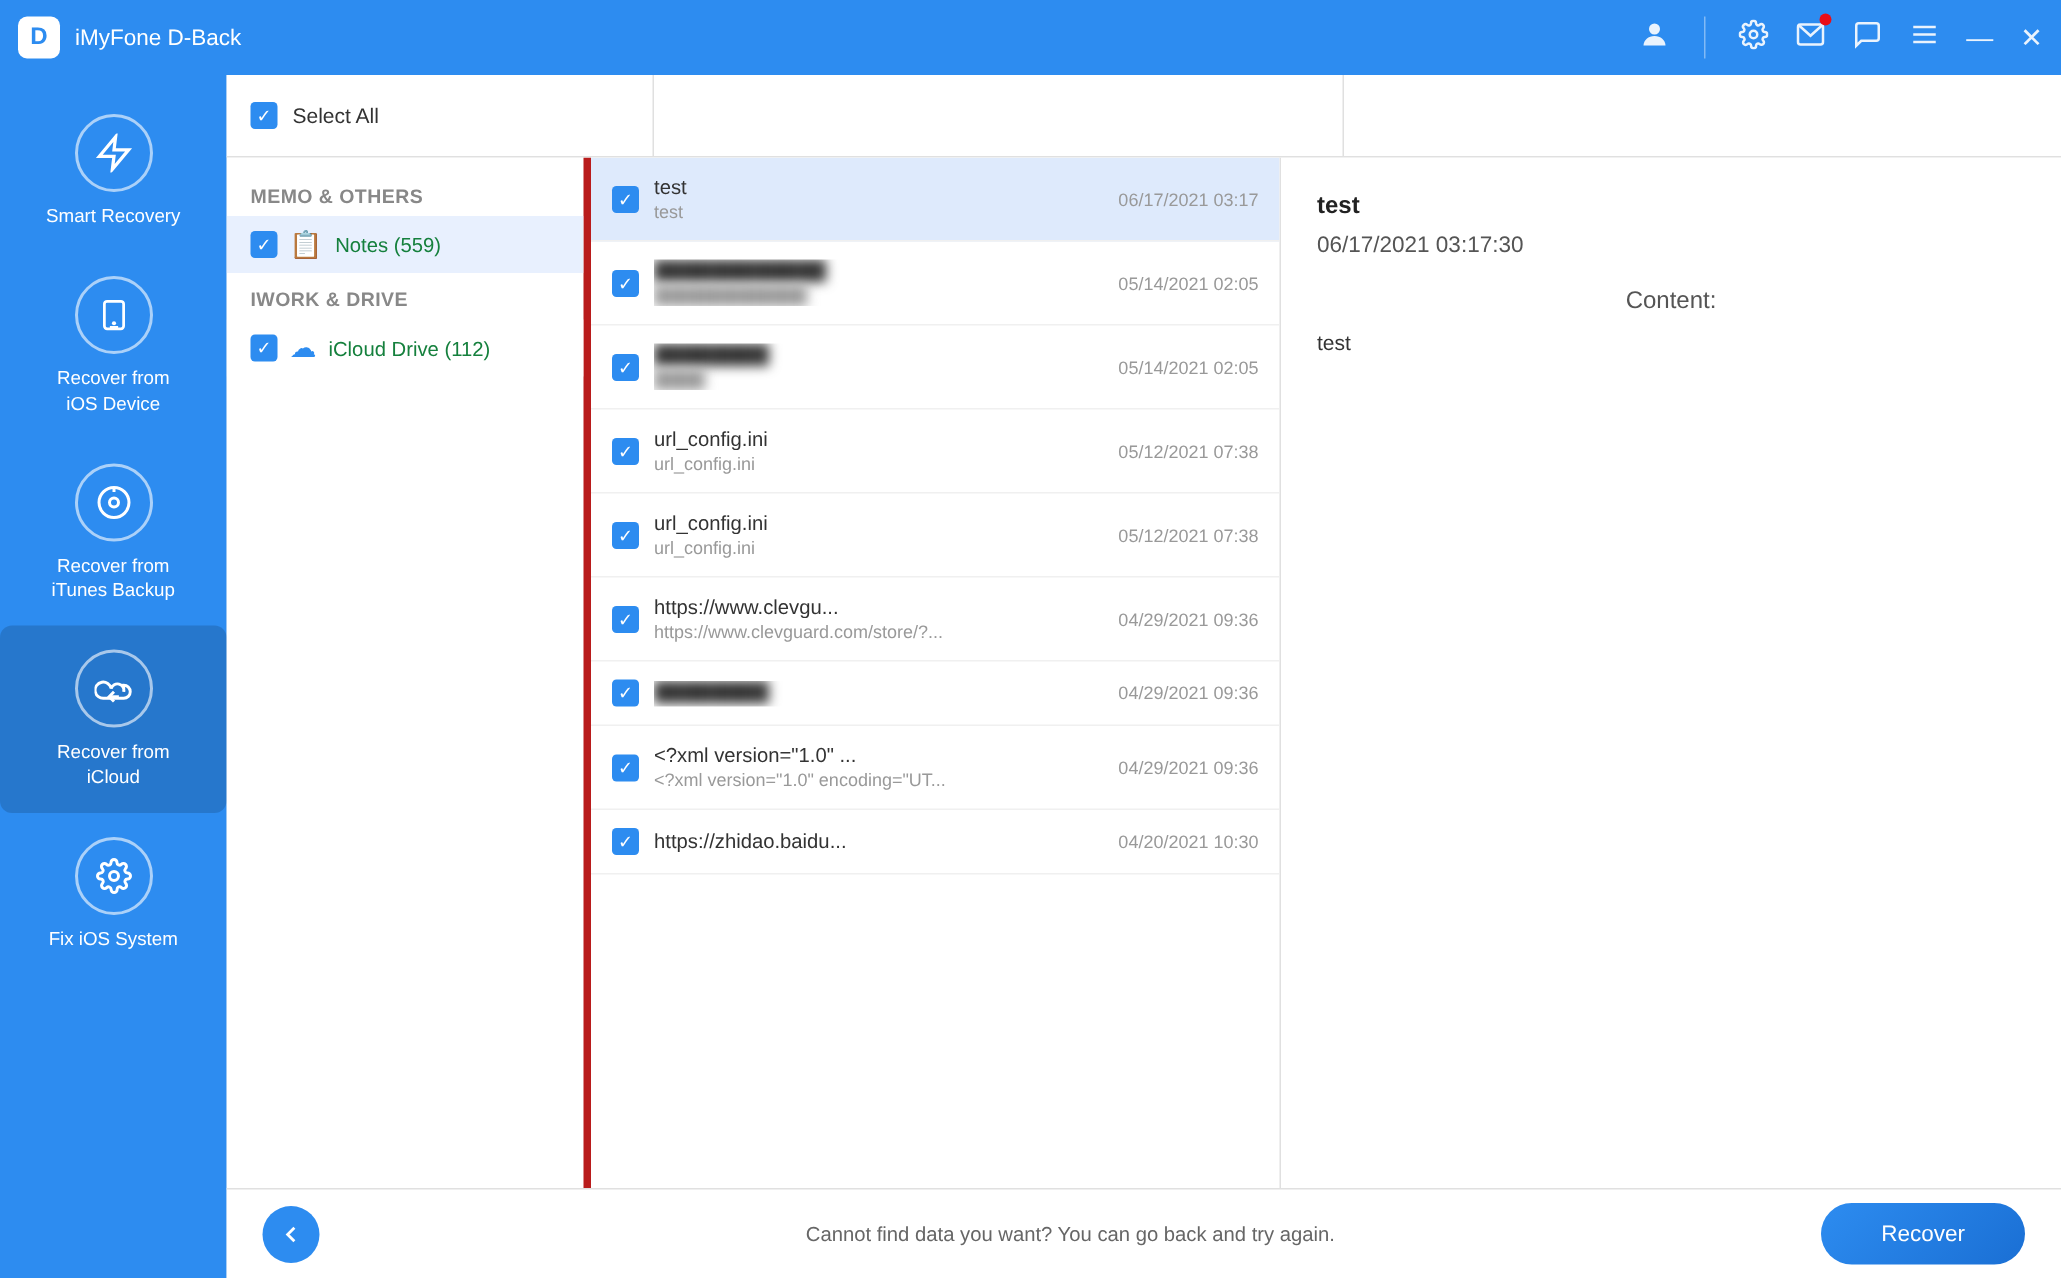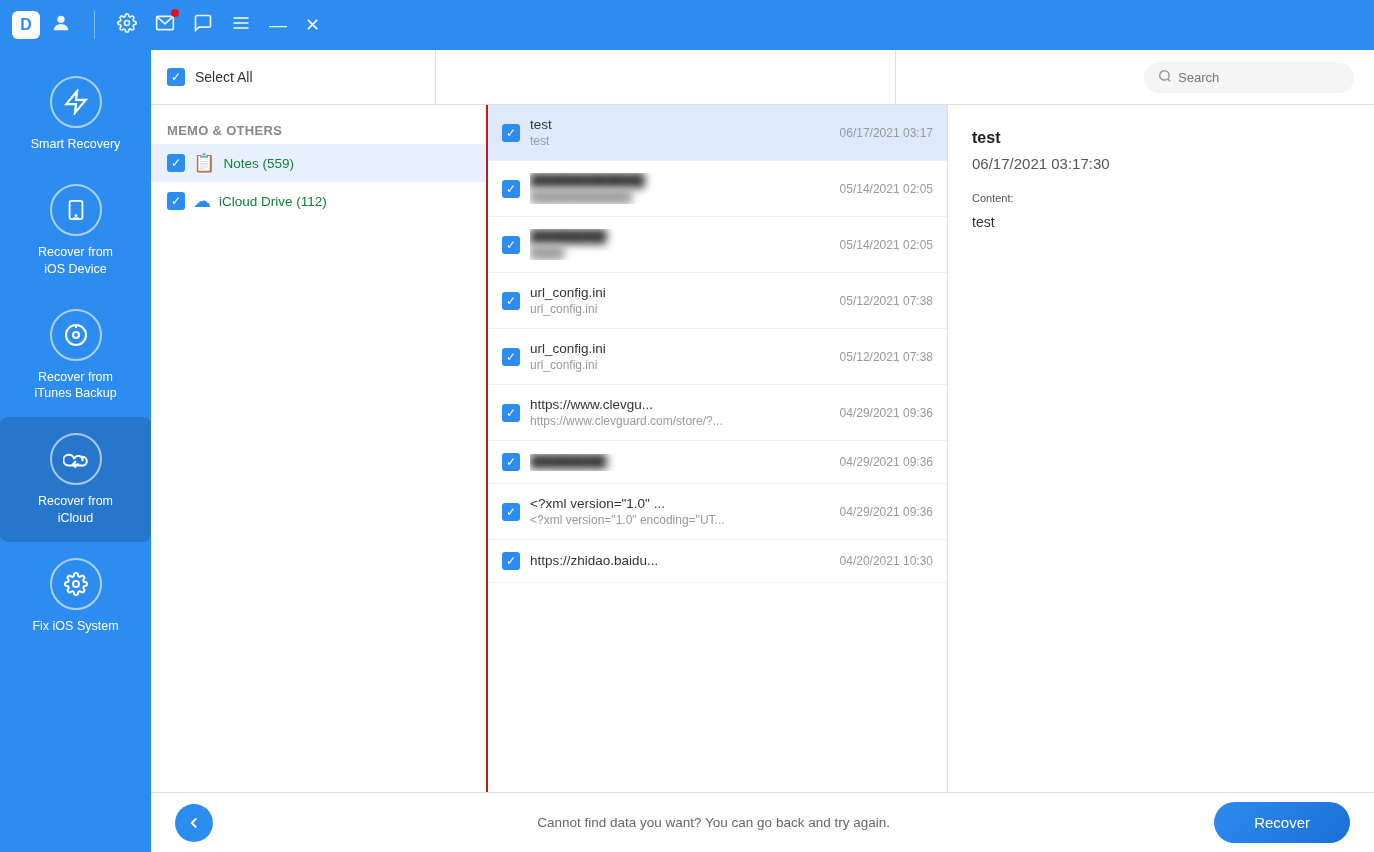--- a/index.html
+++ b/index.html
@@ -107,23 +107,23 @@
     
     .content-area {
       flex: 1;
       display: flex;
       flex-direction: column;
       overflow: hidden;
     }
 
     
     .left-panel {
-      width: 337px;
-      background: white;
-      border-right: 2px solid #b91c1c;
+      width: 243px;
+      background: white;
+      border-right: 5px solid #b91c1c;
       flex-shrink: 0;
       display: flex;
       flex-direction: column;
     }
     .checkbox {
       width: 18px; height: 18px;
       background: #2d8cf0;
       border-radius: 3px;
       display: flex; align-items: center; justify-content: center;
       color: white;
@@ -251,23 +251,24 @@
       font-weight: 600;
       color: #222;
       margin-bottom: 8px;
     }
     .preview-date {
       font-size: 15px;
       color: #555;
       margin-bottom: 20px;
     }
     .preview-content-label {
-      font-size: 11px;
+      font-size: 16px;
       color: #555;
       margin-bottom: 10px;
+      text-align: center;
     }
     .preview-content-text {
       font-size: 14px;
       color: #333;
     }
 
     
     .footer {
       background: white;
       border-top: 1px solid #e0e0e0;
@@ -340,20 +341,21 @@
       border-radius: 20px;
       padding: 7px 14px;
       width: 210px;
     }
   </style>
 </head>
 <body>
 
 <div class="title-bar">
   <div class="title-bar-logo">D</div>
+  <span class="title-bar-title">iMyFone D-Back</span>
   <div class="title-bar-icons">
     <span class="title-bar-icon">
       <svg width="22" height="22" viewBox="0 0 24 24" fill="white">
           <circle cx="12" cy="8" r="4"></circle>
           <path d="M4 20c0-4 3.6-7 8-7s8 3 8 7" fill="white"></path>
         </svg>
     </span>
     <div class="separator-v"></div>
     <span class="title-bar-icon">
       <svg width="20" height="20" viewBox="0 0 24 24" fill="none" stroke="white" stroke-width="2">
@@ -438,43 +440,33 @@
   </div>
 
   <div class="content-area">
 
     <div class="top-row">
       <div class="top-left">
         <div class="checkbox">✓</div>
         <span class="select-all-label">Select All</span>
       </div>
       <div class="top-middle"></div>
-      <div class="top-right">
-        <div class="search-container">
-          <span class="search-icon">
-            <svg width="14" height="14" viewBox="0 0 24 24" fill="none" stroke="#999" stroke-width="2.5">
-                <circle cx="11" cy="11" r="8"></circle>
-                <line x1="21" y1="21" x2="16.65" y2="16.65"></line>
-              </svg>
-          </span>
-          <input class="search-input" type="text" placeholder="Search" style="">
-        </div>
-      </div>
     </div>
 
     <div style="display:flex; flex:1; overflow:hidden;">
 
       <div class="left-panel">
         <div class="tree-content">
           <div class="group-header">Memo &amp; Others</div>
           <div class="tree-item selected">
             <div class="checkbox" style="margin-right:8px">✓</div>
             <span style="font-size:18px;margin-right:8px;color:#888">📋</span>
             <span class="tree-item-label">Notes (559)</span>
           </div>
+          <div class="group-header">iWork &amp; Drive</div>
           <div class="tree-item">
             <div class="checkbox" style="margin-right:8px">✓</div>
             <span style="font-size:18px;margin-right:8px;color:#2d8cf0">☁</span>
             <span class="tree-item-label">iCloud Drive (112)</span>
           </div>
         </div>
       </div>
 
       <div class="file-list-panel">
         <div class="file-list-body">

